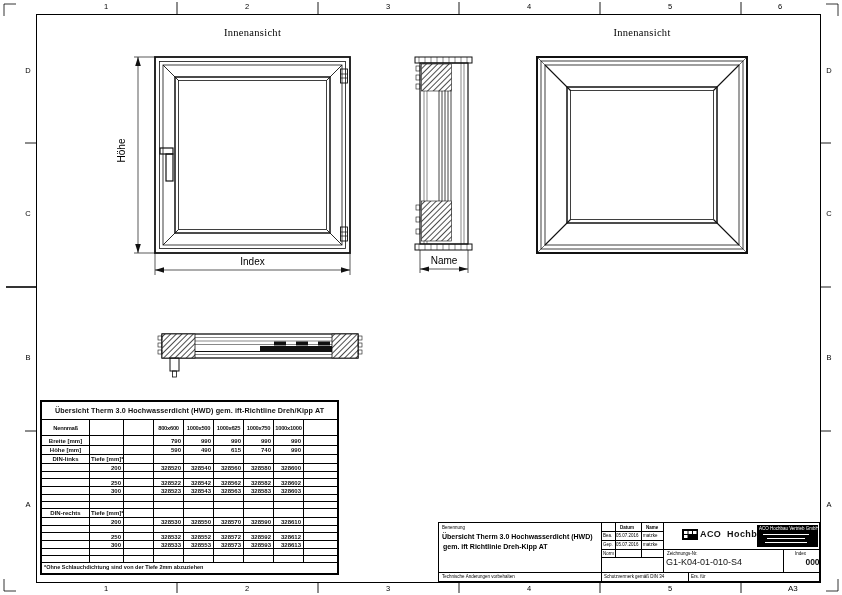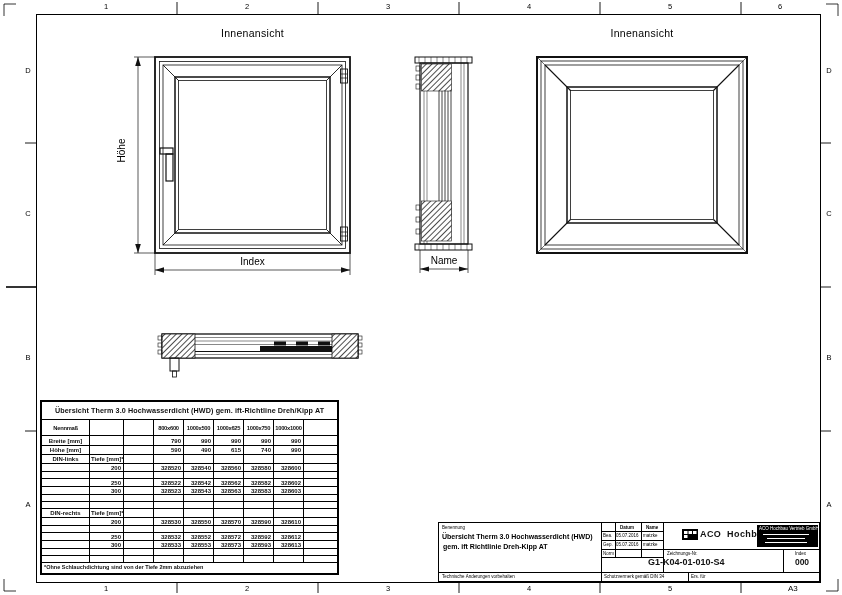--- a/index.html
+++ b/index.html
@@ -3,21 +3,21 @@
 <meta charset="utf-8">
 <style>
   html,body{margin:0;padding:0;background:#e8e8e8;}
   .sheet{position:relative;width:842px;height:595px;background:#fff;
          font-family:"Liberation Sans","DejaVu Sans",sans-serif;color:#111;overflow:hidden;}
   .abs{position:absolute;}
   .frame{position:absolute;left:36px;top:14px;width:783px;height:567px;border:1.3px solid #000;}
   svg.draw{position:absolute;}
   .gridlab{position:absolute;font-size:7.5px;color:#000;text-align:center;width:16px;height:10px;line-height:10px;}
   .rowlab{position:absolute;font-size:7.5px;color:#000;text-align:center;width:12px;height:10px;line-height:10px;}
-  .vtitle{position:absolute;font-size:10.5px;letter-spacing:.3px;text-align:center;color:#000;}
+  .vtitle{position:absolute;font-size:10.5px;letter-spacing:.3px;text-align:center;color:#000;font-family:Liberation Serif, serif;}
   .dimlab{position:absolute;font-size:10px;text-align:center;color:#000;}
   .fmt{position:absolute;font-size:8px;color:#000;text-align:right;}
   
   .tablewrap{position:absolute;left:40px;top:400px;border:1.6px solid #000;}
   table.parts{border-collapse:collapse;table-layout:fixed;width:296px;}
   table.parts td{border:1px solid #000;font-size:6px;font-weight:bold;text-align:center;
                  padding:0 1px;overflow:hidden;white-space:nowrap;}
   table.parts td.num{text-align:right;padding-right:2px;}
   table.parts td.title{font-size:7.2px;letter-spacing:.1px;border:1.4px solid #000;}
   table.parts td.head{font-size:5.8px;letter-spacing:-.3px;padding:0;}
@@ -426,18 +426,18 @@
     </svg>
     <div class="abs" style="left:261px;top:6px;font-size:9px;font-weight:bold;letter-spacing:.4px;word-spacing:3px">ACO Hochbau</div>
     <div class="addr">
       <div class="t45" style="left:2px;top:1px">ACO Hochbau Vertrieb GmbH</div>
       <div class="wline" style="left:6px;top:9px;width:46px"></div>
       <div class="wline" style="left:10px;top:13px;width:38px"></div>
       <div class="wline" style="left:8px;top:17px;width:42px"></div>
     </div>
 
     <div class="t45" style="left:228px;top:27.5px">Zeichnungs-Nr.</div>
-    <div class="abs" style="left:209px;top:34px;font-size:9px;font-weight:bold">G1-K04-01-010-S4</div>
+    <div class="abs" style="left:227px;top:34px;font-size:9px;font-weight:normal">G1-K04-01-010-S4</div>
     <div class="t45" style="left:356px;top:27.5px">Index</div>
-    <div class="abs" style="left:344px;top:34px;width:38px;text-align:center;font-size:8.5px;font-weight:bold">000</div>
+    <div class="abs" style="left:344px;top:34px;width:59px;text-align:center;font-size:8.5px;font-weight:bold">000</div>
   </div>
 
 </div>
 
 </body></html>

